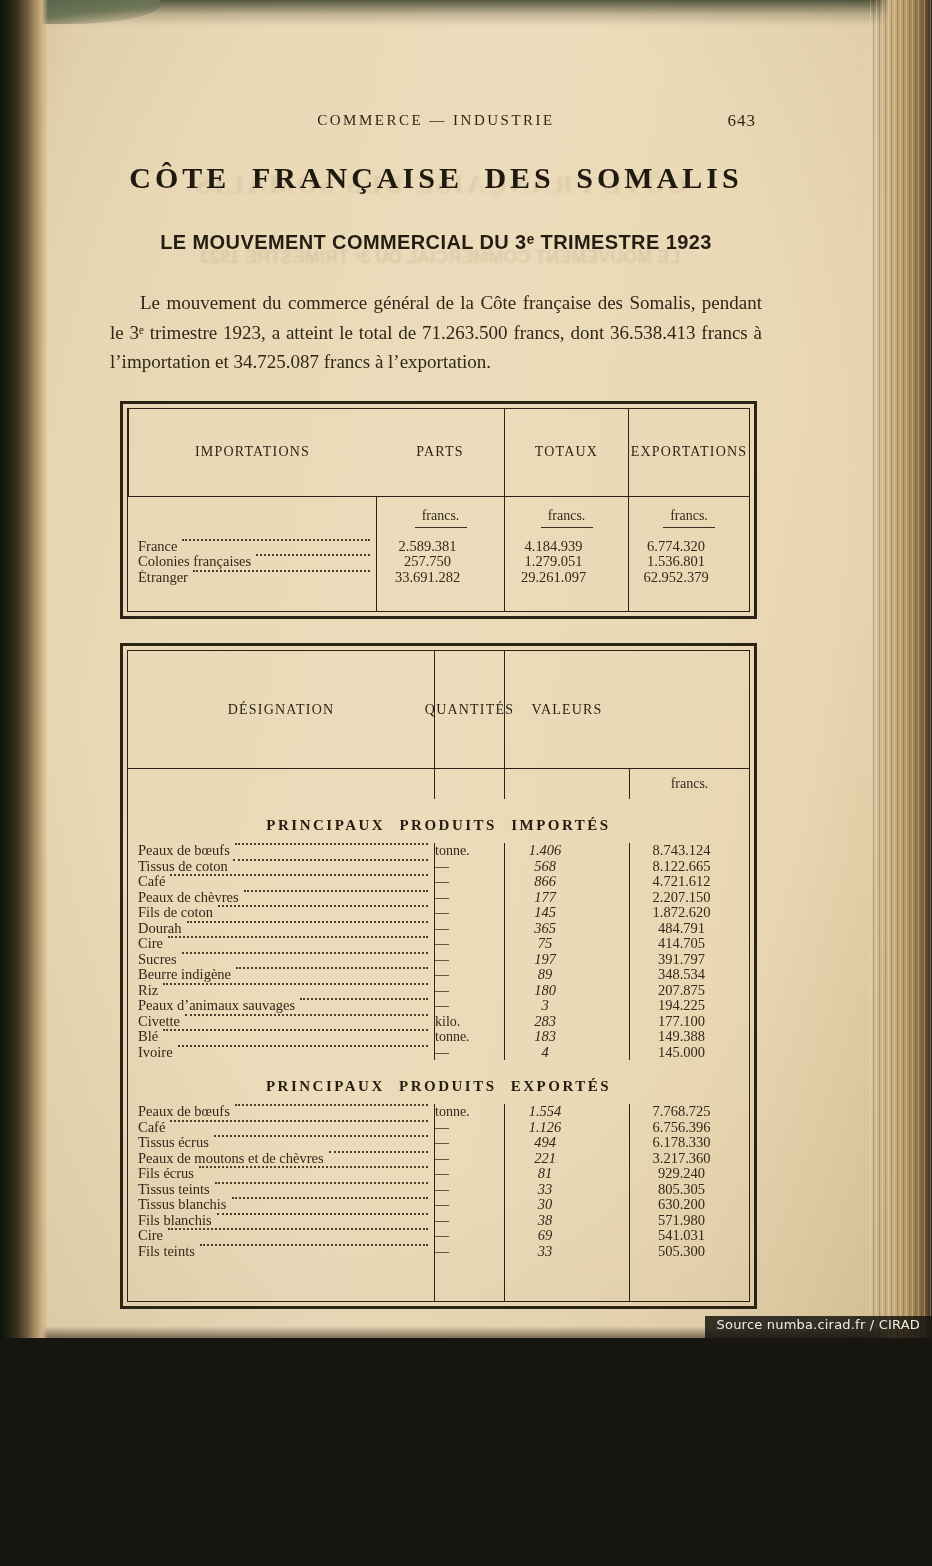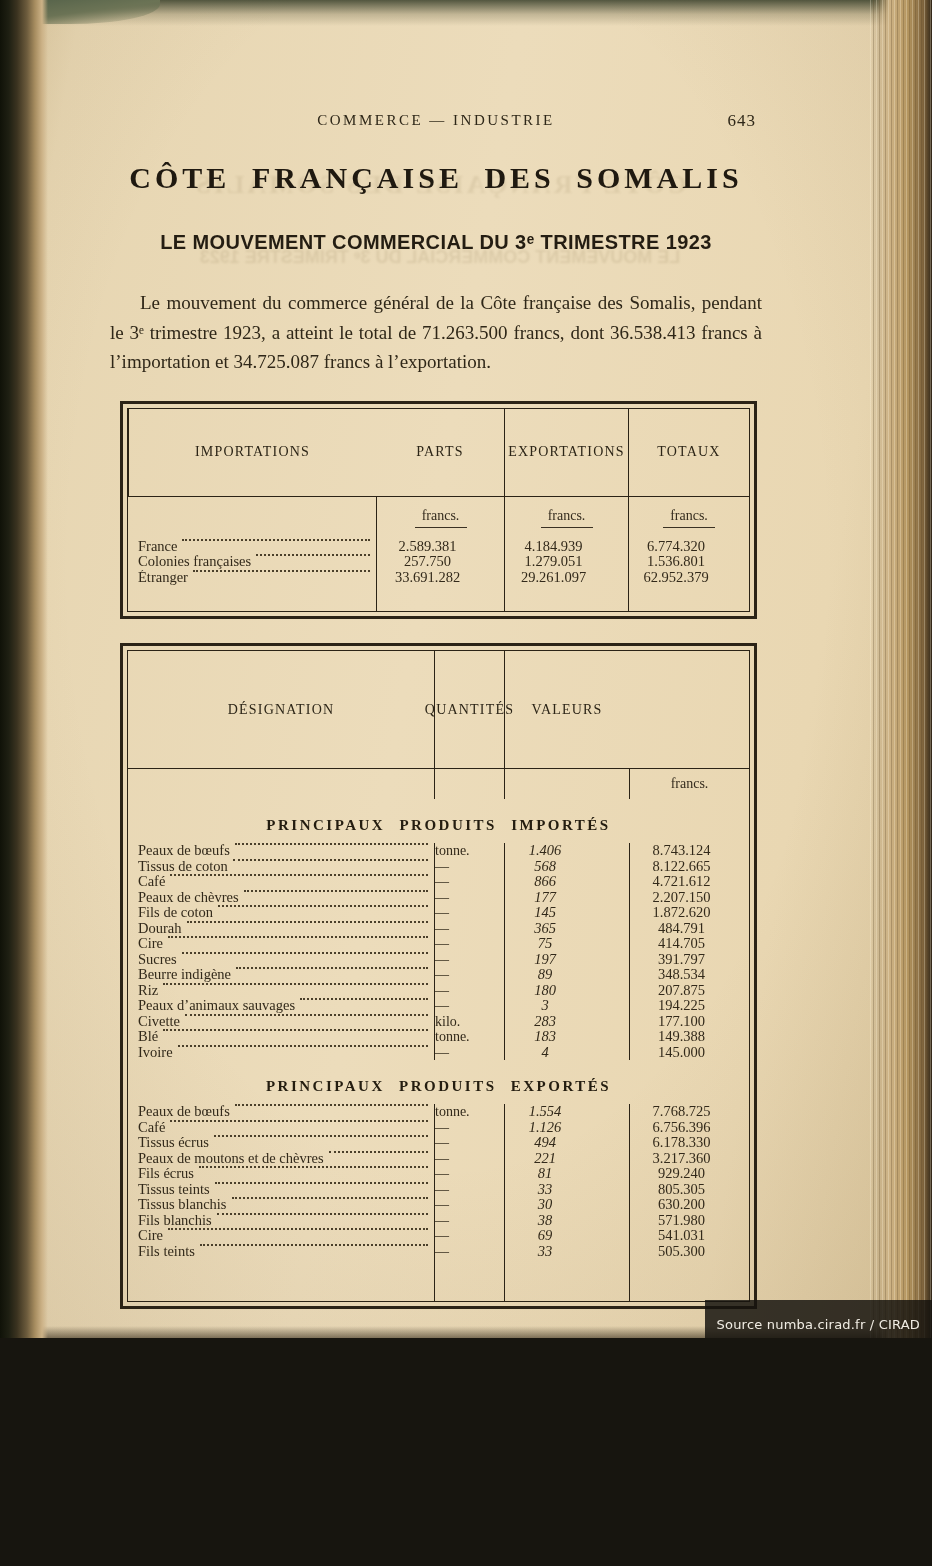--- a/index.html
+++ b/index.html
@@ -81,21 +81,21 @@
   .pr-t1 { padding-right:26px; }
   .unit-cell { text-align:left; font-size:14px; }
   .qty { padding-right:44px;font-style:italic; }
   .val { padding-right:16px; }
   .t1spacer { height:26px; }
   .t2spacer { height:42px; }
 
   .source-bar { position:absolute; right:0; bottom:0; z-index:4;
                 background:rgba(22,19,14,0.84); color:#f1ede4;
                 font-family:"DejaVu Sans","Liberation Sans",sans-serif; font-size:13px;
-                padding:17px 12px 6px; letter-spacing:0.2px; }
+                padding:1px 12px 6px; letter-spacing:0.2px; }
 </style>
 </head>
 <body>
 
 <div class="scan">
 
   <div class="vignette"></div>
   <div class="ghost ghost-title">CÔTE FRANÇAISE DES SOMALIS</div>
   <div class="ghost ghost-subtitle">LE MOUVEMENT COMMERCIAL DU 3ᵉ TRIMESTRE 1923</div>
 
@@ -109,22 +109,22 @@
     <h1 class="doc-title">CÔTE FRANÇAISE DES SOMALIS</h1>
     <h2 class="doc-subtitle">LE MOUVEMENT COMMERCIAL DU 3ᵉ TRIMESTRE 1923</h2>
     <p class="intro">Le mouvement du commerce général de la Côte française des Somalis, pendant le 3ᵉ trimestre 1923, a atteint le total de 71.263.500 francs, dont 36.538.413 francs à l’importation et 34.725.087 francs à l’exportation.</p>
 
     <div class="frame t1-frame">
       <div class="frame-in">
 
         <div class="t1row t1head">
           <div class="hc vl">IMPORTATIONS</div>
           <div class="hc">PARTS</div>
+          <div class="hc vl">TOTAUX</div>
           <div class="hc vl">EXPORTATIONS</div>
-          <div class="hc vl">TOTAUX</div>
         </div>
 
         <div class="t1row t1francs">
           <div class="cell"></div>
           <div class="fr vl">
             <span>francs.</span>
             <i class="frule"></i>
           </div>
           <div class="fr vl">
             <span>francs.</span>

